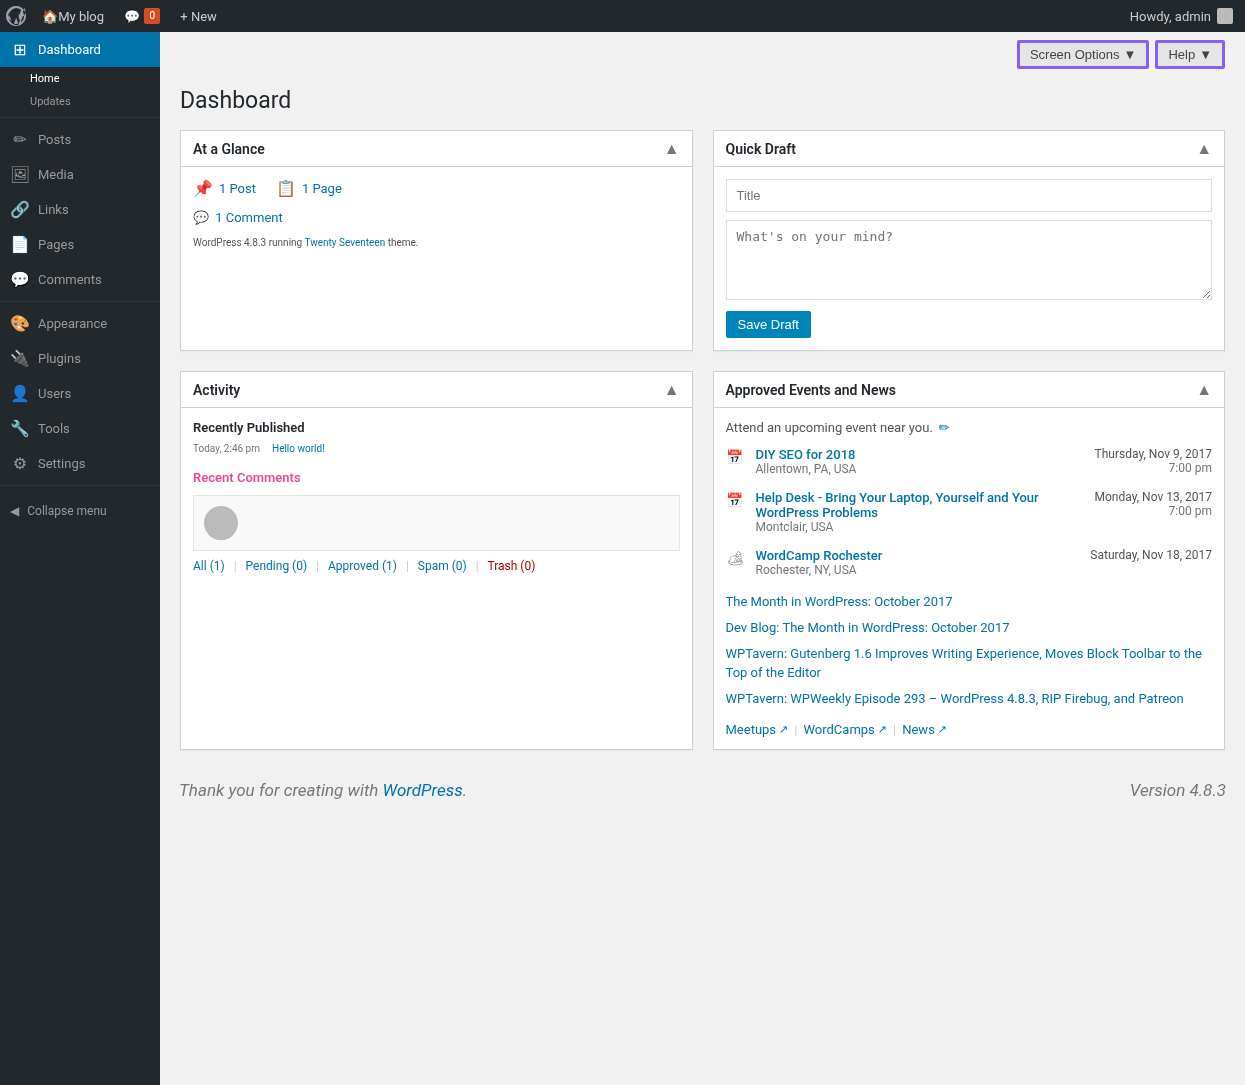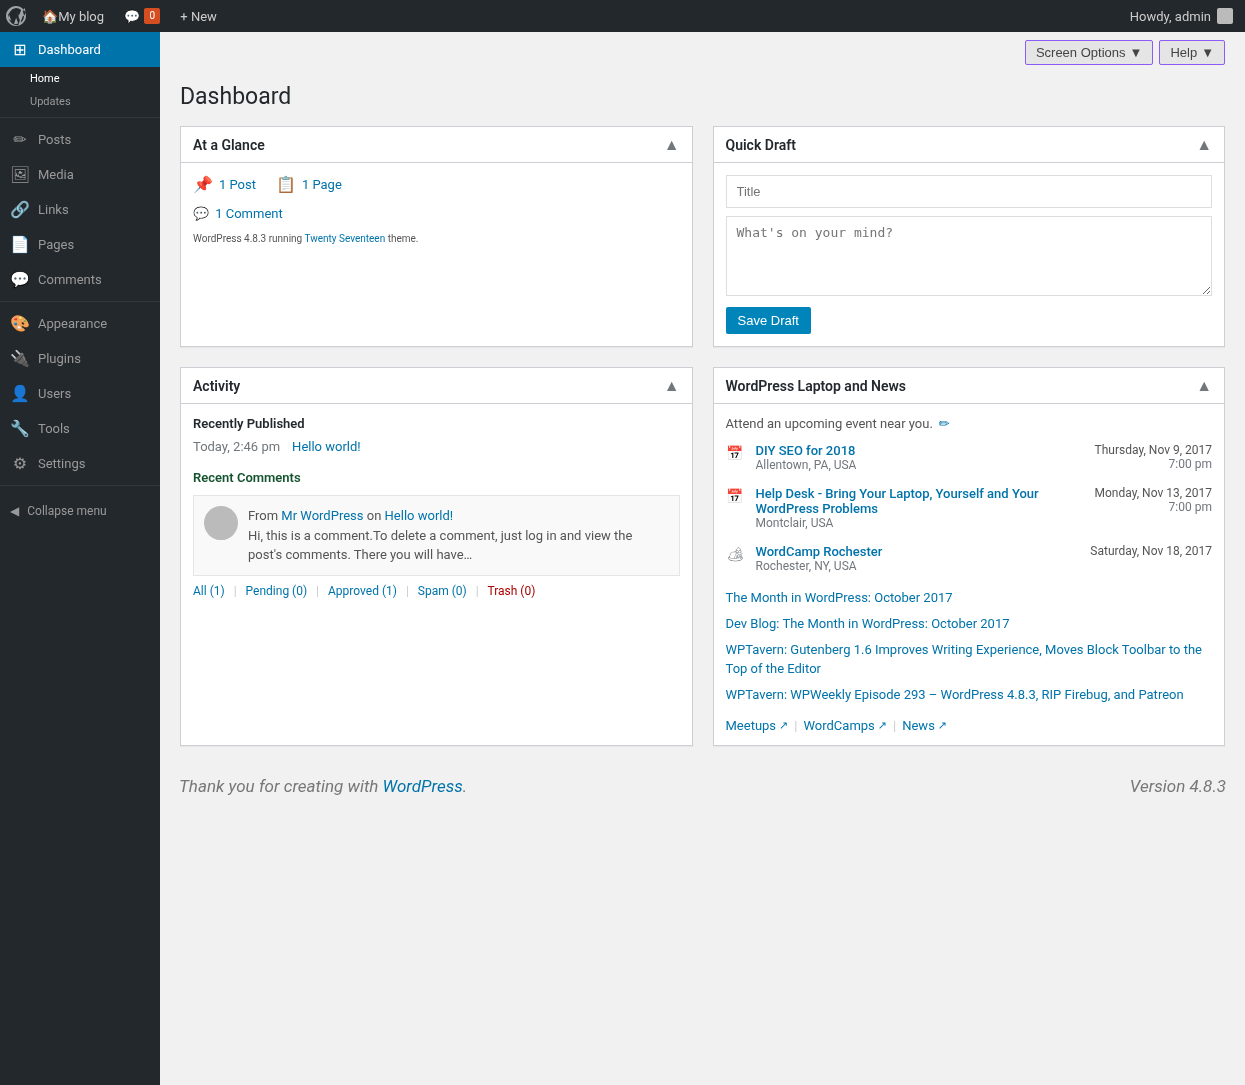--- a/index.html
+++ b/index.html
@@ -63,21 +63,21 @@
     .wp-header {
       background: #f1f1f1;
       display: flex;
       align-items: center;
       justify-content: flex-end;
       padding: 8px 20px;
       gap: 6px;
     }
     .screen-options-btn, .help-btn {
       background: #e5e5e5;
-      border: 1px solid #8b5cf6;
+      border: 3px solid #8b5cf6;
       border-radius: 2px;
       padding: 4px 10px;
       font-size: 13px;
       cursor: pointer;
       display: flex;
       align-items: center;
       gap: 4px;
       color: #444;
     }
 
@@ -108,24 +108,24 @@
     
     .glance-stats { display: flex; gap: 20px; margin-bottom: 12px; }
     .glance-stat { display: flex; align-items: center; gap: 6px; color: #0073aa; font-size: 13px; cursor: pointer; }
     .glance-stat .stat-icon { color: #72777c; font-size: 16px; }
     .glance-comment { display: flex; align-items: center; gap: 6px; color: #0073aa; font-size: 13px; cursor: pointer; margin-bottom: 12px; }
     .glance-theme { font-size: 10px; color: #555; }
     .glance-theme a { color: #0073aa; text-decoration: none; }
 
     
     .activity-section-title { font-weight: 600; font-size: 13px; color: #23282d; margin-bottom: 8px; }
-    .activity-row { display: flex; gap: 12px; margin-bottom: 6px; font-size: 13px; }
+    .activity-row { display: flex; gap: 12px; margin-bottom: 6px; font-size: 10px; }
     .activity-date { color: #72777c; }
     .activity-link { color: #0073aa; text-decoration: none; }
-    .recent-comments-title { font-weight: 600; font-size: 13px; color: #14532d; margin-top: 16px; margin-bottom: 10px; }
+    .recent-comments-title { font-weight: 600; font-size: 13px; color: #ec4899; margin-top: 16px; margin-bottom: 10px; }
     .comment-item { display: flex; gap: 10px; background: #f9f9f9; border: 1px solid #e5e5e5; padding: 10px; margin-bottom: 8px; }
     .comment-avatar { width: 34px; height: 34px; background: #bbb; border-radius: 50%; flex-shrink: 0; display: flex; align-items: center; justify-content: center; overflow: hidden; }
     .comment-avatar svg { fill: #888; width: 34px; height: 34px; }
     .comment-text { font-size: 13px; color: #555; line-height: 1.5; }
     .comment-text a { color: #0073aa; text-decoration: none; }
     .comment-actions { margin-top: 8px; font-size: 12px; }
     .comment-actions a { color: #0073aa; text-decoration: none; margin-right: 6px; }
     .comment-actions .separator { color: #ccc; margin-right: 6px; }
     .comment-actions .trash { color: #a00; }
 
@@ -346,48 +346,38 @@
               <a href="#" class="activity-link">Hello world!</a>
             </div>
             <div class="recent-comments-title">Recent Comments</div>
             <div class="comment-item">
               <div class="comment-avatar">
                 <svg viewBox="0 0 34 34" xmlns="http://www.w3.org/2000/svg">
                   <circle cx="17" cy="12" r="7" fill="#bbb"></circle>
                   <ellipse cx="17" cy="30" rx="13" ry="9" fill="#bbb"></ellipse>
                 </svg>
               </div>
-              <div>
-                <div class="comment-text">
-                  <span>From</span>
-                  <a href="#">Mr WordPress</a>
-                  <span>on</span>
-                  <a href="#">Hello world!</a>
-                  <br>
-                  <span>Hi, this is a comment.To delete a comment, just log in and view the post's comments. There you will have…</span>
-                </div>
-              </div>
             </div>
             <div class="comment-actions">
               <a href="#">All (1)</a>
               <span class="separator">|</span>
               <a href="#">Pending (0)</a>
               <span class="separator">|</span>
               <a href="#">Approved (1)</a>
               <span class="separator">|</span>
               <a href="#">Spam (0)</a>
               <span class="separator">|</span>
               <a href="#" class="trash">Trash (0)</a>
             </div>
           </div>
         </div>
 
         <div class="widget">
           <div class="widget-header">
-            <span class="widget-title">WordPress Laptop and News</span>
+            <span class="widget-title">Approved Events and News</span>
             <span class="widget-toggle">▲</span>
           </div>
           <div class="widget-body">
             <div class="events-intro">
               <span>Attend an upcoming event near you.</span>
               <span class="pencil-icon">✏</span>
             </div>
 
             <div class="event-item">
               <div class="event-icon">📅</div>

